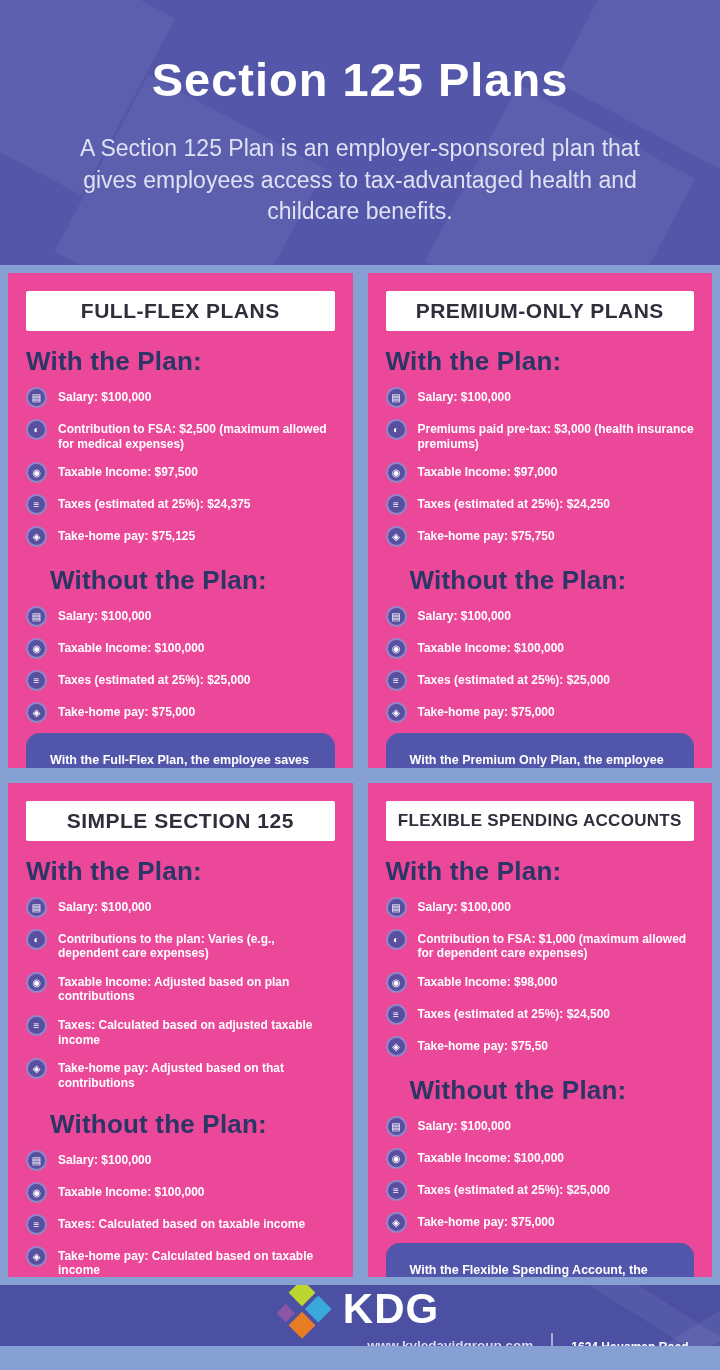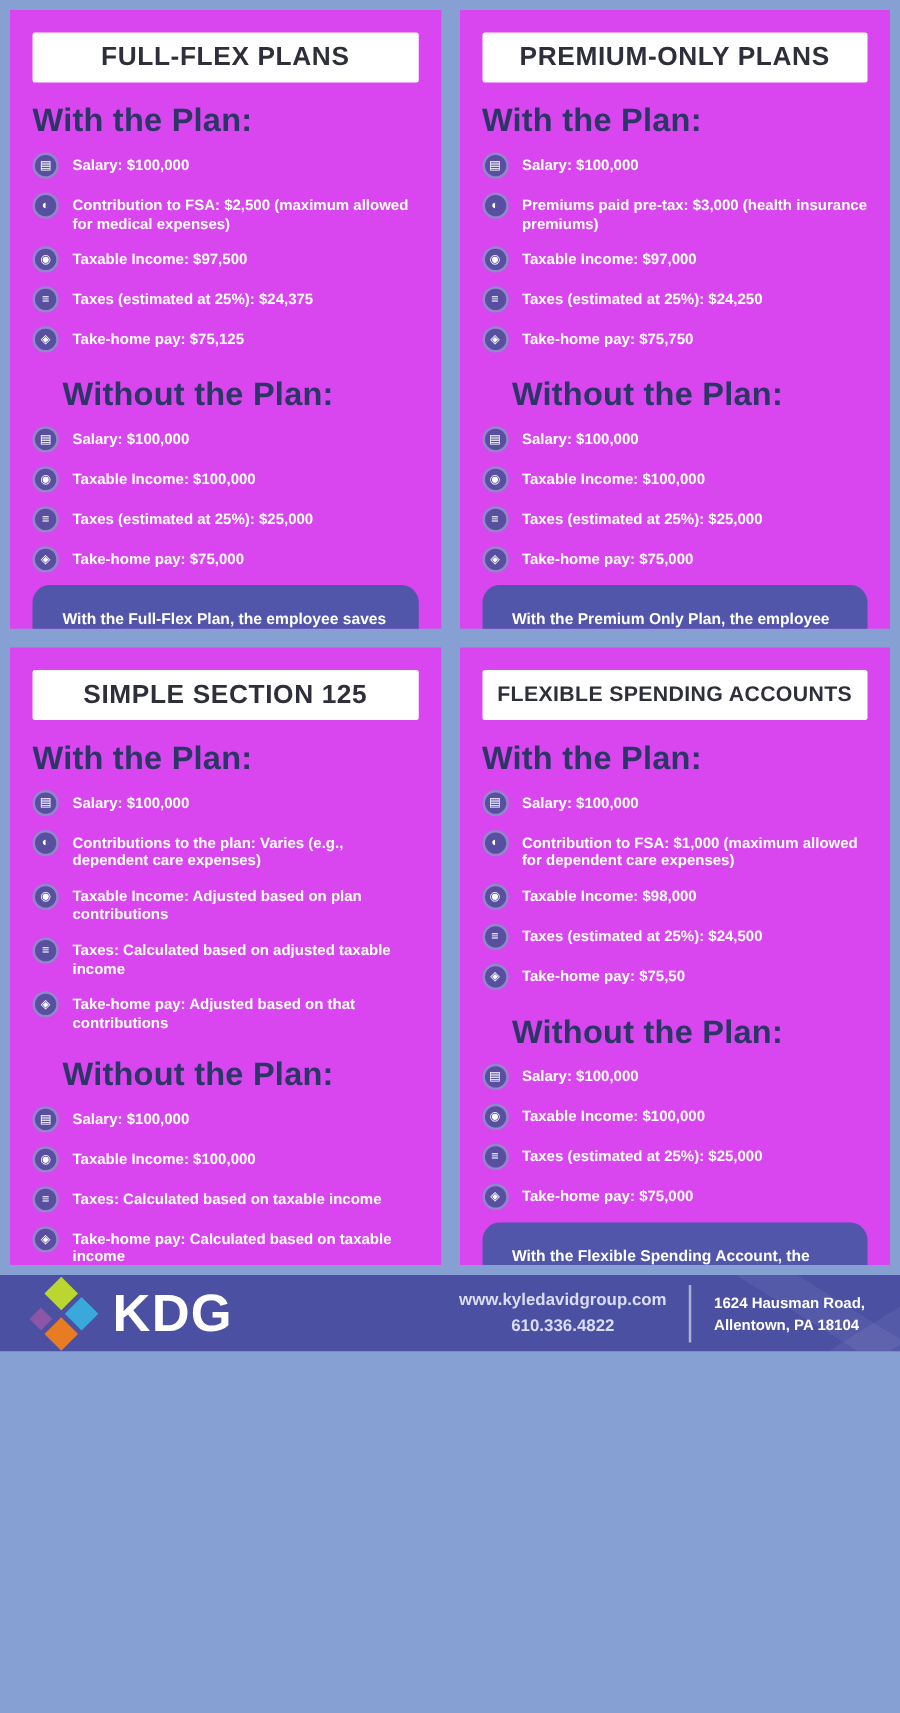--- a/index.html
+++ b/index.html
@@ -13,58 +13,66 @@
   .deco { position:absolute; background:rgba(255,255,255,0.05); }
   .deco.sq { width:200px; height:200px; transform:rotate(28deg); }
   .header-title { margin-top:52px; color:#ffffff; font-size:47px; font-weight:bold;
                   letter-spacing:1px; position:relative; z-index:2; }
   .header-subtitle { margin-top:26px; width:575px; color:#dfe1f4; font-size:23px;
                      line-height:1.38; position:relative; z-index:2; }
 
   
   .main { height:1020px; background:#87a0d4; padding:8px;
           display:grid; grid-template-columns:1fr 1fr; grid-template-rows:1fr 1fr; gap:15px; }
-  .quad { background:#d946ef; padding:16px 14px 14px; display:flex; flex-direction:column; overflow:hidden; }
+  .quad { background:#ec4899; padding:16px 14px 14px; display:flex; flex-direction:column; overflow:hidden; }
   .qtitle-box { background:#ffffff; border-radius:2px; min-height:40px; margin:2px 4px 13px;
                 display:flex; align-items:center; justify-content:center; }
   .qtitle { color:#2e2f3b; font-weight:bold; font-size:21px; letter-spacing:0.5px; }
   .qtitle.small { font-size:17px; letter-spacing:0.3px; }
   .sec-head { color:#2b3566; font-size:26px; font-weight:bold; margin:2px 0 9px 4px; letter-spacing:0.2px; }
   .sec-head.second { margin-top:8px;margin-left:28px; }
   .item { display:flex; align-items:flex-start; margin:0 0 10px 4px; }
   .icon-circle { width:21px; height:21px; border-radius:50%; background:#584fa0;
                  border:2px solid #9188cb; color:#ffffff; font-size:10px; line-height:17px;
                  text-align:center; flex-shrink:0; margin-top:1px; }
   .item-text { color:#ffffff; font-weight:bold; font-size:12px; line-height:1.22;
                padding-top:4px; margin-left:11px; }
   .summary { background:#5156ab; border-radius:14px; color:#ffffff; font-weight:bold;
              font-size:12.5px; line-height:1.5; padding:18px 24px; margin:auto 4px 4px; }
 
   
   .footer { height:61px; background:#4b50a3; position:relative; overflow:hidden;
-            display:flex; align-items:center; padding:0 28px; }
+            display:flex; align-items:center; padding:0 28px;flex-direction:column; }
   .fline { position:absolute; background:rgba(255,255,255,0.06); width:900px; height:26px; }
   .logo { display:flex; align-items:center; position:relative; z-index:2; }
   .diamonds { width:42px; height:42px; transform:rotate(45deg); display:grid;
               grid-template-columns:1fr 1fr; grid-template-rows:1fr 1fr; gap:4px; margin-right:20px; }
   .d1 { background:#bcd631; }
   .d2 { background:#39a9dc; }
   .d3 { background:#8a56a5; width:70%; height:70%; justify-self:end; align-self:end; }
   .d4 { background:#e87c22; }
   .logo-text { color:#ffffff; font-size:42px; font-weight:bold; letter-spacing:1px; }
   .contact { margin-left:auto; display:flex; align-items:center; position:relative; z-index:2; }
   .contact-left { text-align:center; color:#d9dcf2; font-size:13.5px; font-weight:bold; line-height:1.5; }
   .contact-divider { width:2px; height:46px; background:rgba(255,255,255,0.55); margin:0 18px; }
   .contact-right { text-align:left; color:#ffffff; font-size:12px; font-weight:bold; line-height:1.5; }
 </style>
 </head>
 <body>
 
 <div class="page">
 
+  <header class="header">
+    <div class="deco sq" style="left:-60px; top:-40px;"></div>
+    <div class="deco sq" style="left:90px; top:110px;"></div>
+    <div class="deco sq" style="right:-70px; top:-60px;"></div>
+    <div class="deco sq" style="right:60px; top:120px;"></div>
+    <h1 class="header-title">Section 125 Plans</h1>
+    <p class="header-subtitle">A Section 125 Plan is an employer-sponsored plan that gives employees access to tax-advantaged health and childcare benefits.</p>
+  </header>
 
   <main class="main">
 
     <section class="quad">
       <div class="qtitle-box">
         <span class="qtitle">FULL-FLEX PLANS</span>
       </div>
       <h3 class="sec-head">With the Plan:</h3>
       <div class="item">
         <span class="icon-circle">▤</span>

